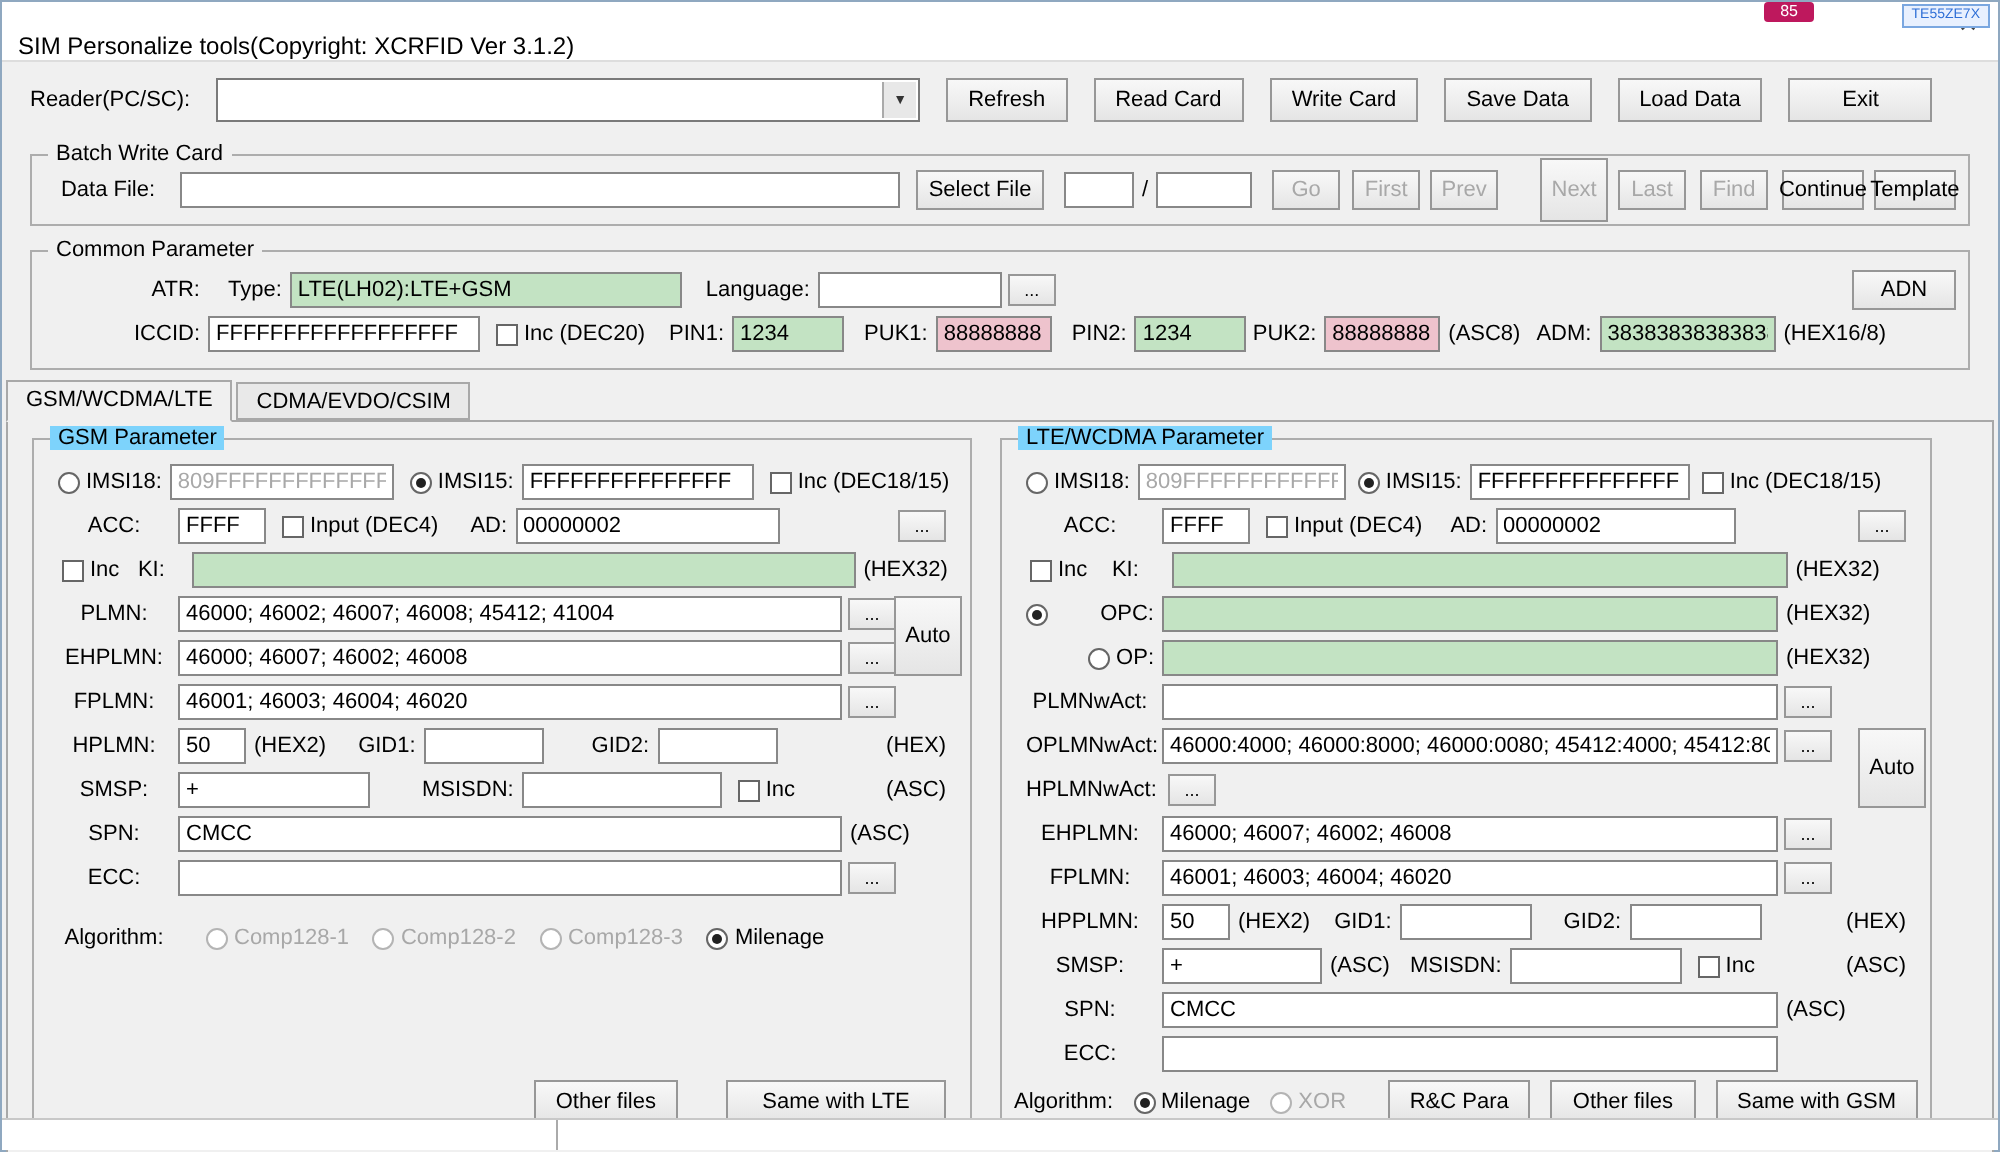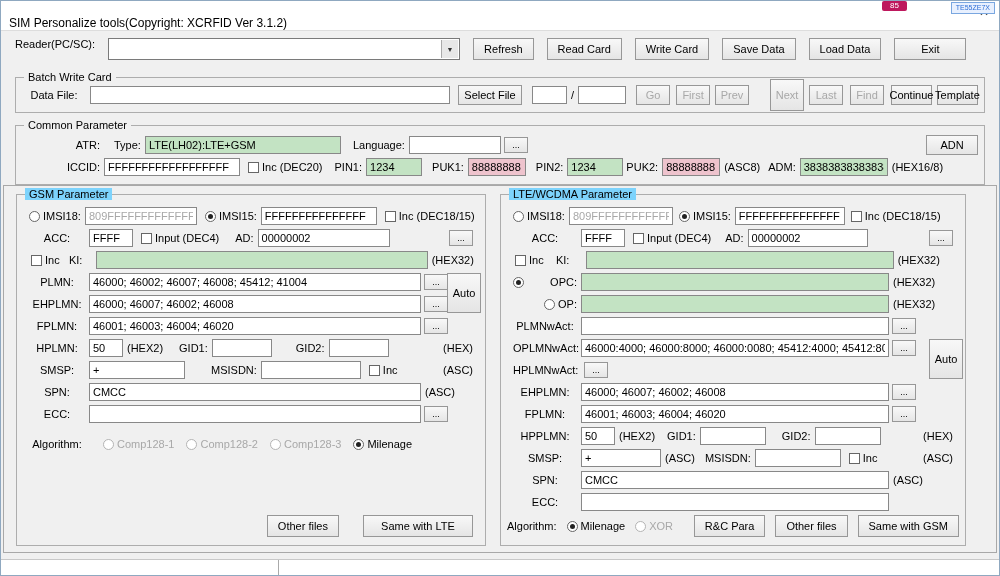--- a/index.html
+++ b/index.html
@@ -3,21 +3,21 @@
 <meta charset="utf-8">
 <style>
   *{box-sizing:border-box;margin:0;padding:0}
   html,body{width:1000px;height:576px}
   body{font-family:"Liberation Sans",sans-serif;font-size:11px;color:#000;background:#fff;position:relative;overflow:hidden}
   .window{position:absolute;inset:0;background:#f0f0f0;border:1px solid #8fa8c0}
   .titlebar{height:30px;background:#fff;display:flex;align-items:flex-end;padding:0 8px;font-size:12px;border-bottom:1px solid #ddd;position:relative}
   .close{position:absolute;right:10px;top:5px;font-size:12px;color:#444;line-height:12px}
   .badge{position:absolute;top:0;right:92px;background:#be185d;color:#fff;font-size:8px;padding:0 8px;height:10px;line-height:10px;border-radius:2px;z-index:5}
   .badge2{position:absolute;top:1px;right:4px;background:#e8f0fe;border:1px solid #7aa7e0;color:#2f6fd6;font-size:7px;height:12px;line-height:10px;padding:0 4px;z-index:5}
-  .toolbar{display:flex;gap:13px;margin:7px 14px 0;height:24px}
+  .toolbar{display:flex;align-items:center;gap:13px;margin:7px 14px 0;height:24px}
   .combo{flex:0 0 352px;height:22px;background:#fff;border:1px solid #7a7a7a;display:flex;align-items:center;position:relative;padding:0 20px 0 4px}
   .combo .arrow{position:absolute;right:1px;top:1px;bottom:1px;width:17px;background:#e8e8e8;border-left:1px solid #aaa;display:flex;align-items:center;justify-content:center;font-size:7px;color:#333}
   .btn{height:22px;min-width:58px;padding:0 10px;border:1px solid #979797;background:linear-gradient(#f8f8f8,#e5e5e5);display:inline-flex;align-items:center;justify-content:center;white-space:nowrap;font-size:11px}
   .btn.nav{min-width:34px;padding:0 6px}
   .btn.dis{color:#a8a8a8}
   .gb{position:relative;border:1px solid #adadad;margin:0 14px;background:#f0f0f0}
   .gb>.cap{position:absolute;top:-7px;left:8px;background:#f0f0f0;padding:0 4px;white-space:nowrap}
   .row{display:flex;align-items:center;height:22px;padding:0 6px;white-space:nowrap}
   .lbl{white-space:nowrap;text-align:center;margin-right:4px;flex:none}
   .wlbl{width:78px;text-align:right;margin-right:4px;flex:none}
@@ -122,20 +122,24 @@
       <input class="inp g" style="width: 56px;" value="1234">
       <span class="lbl" style="margin-left:3px">PUK2:</span>
       <input class="inp p" style="width: 58px;" value="88888888">
       <span class="sfx">(ASC8)</span>
       <span class="lbl" style="margin-left:8px">ADM:</span>
       <input class="inp g" style="width: 88px;" value="3838383838383838">
       <span class="sfx">(HEX16/8)</span>
     </div>
   </div>
 
+  <div class="tabs">
+    <div class="tab active">GSM/WCDMA/LTE</div>
+    <div class="tab">CDMA/EVDO/CSIM</div>
+  </div>
 
   <div class="panel">
 
     <div class="pgroup gleft">
       <span class="cap">GSM Parameter</span>
 
       <div class="row">
         <span class="radio"></span>
         <span>IMSI18:</span>
         <input class="inp dim" style="width: 112px; margin-left: 4px;" value="809FFFFFFFFFFFFFFF">

